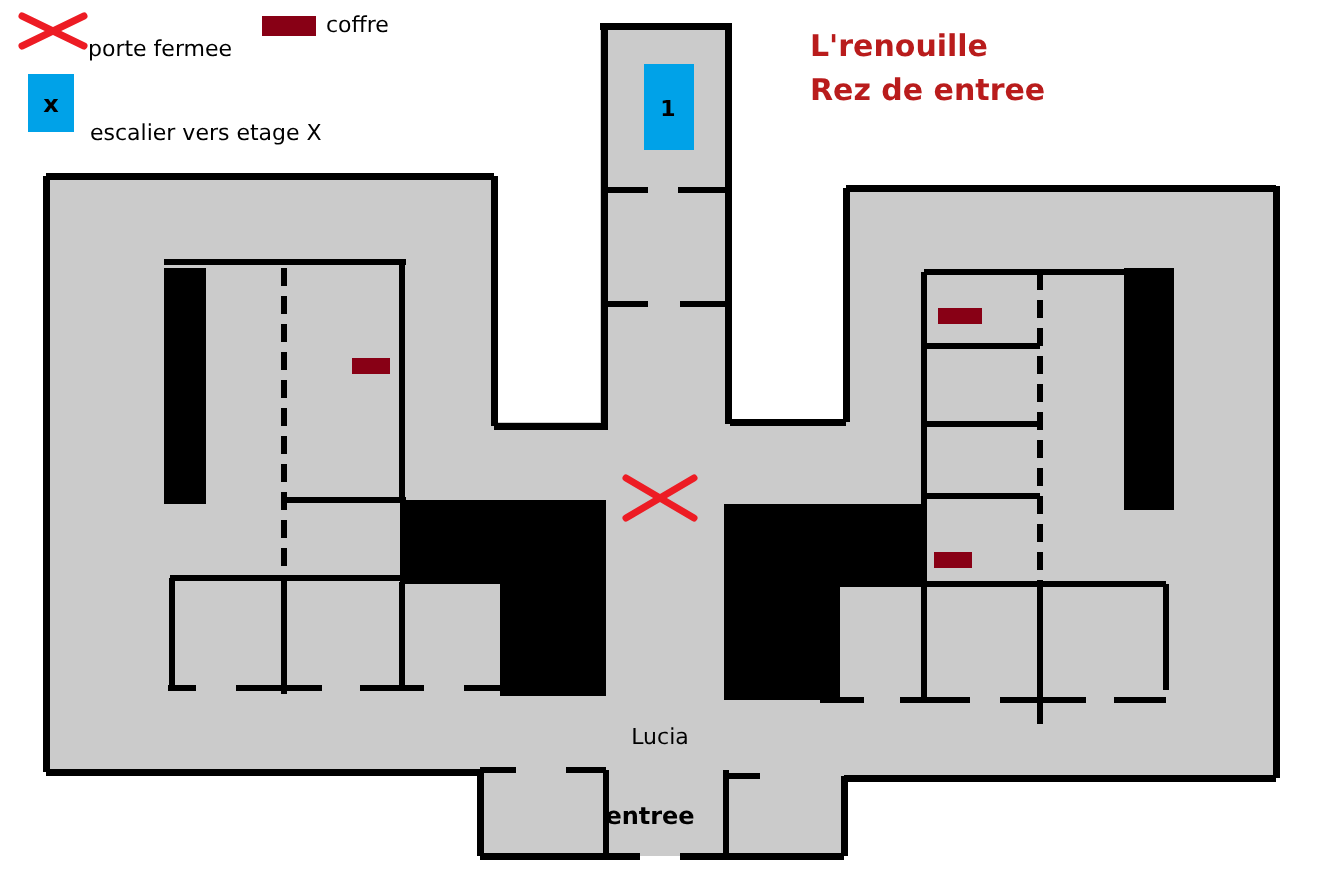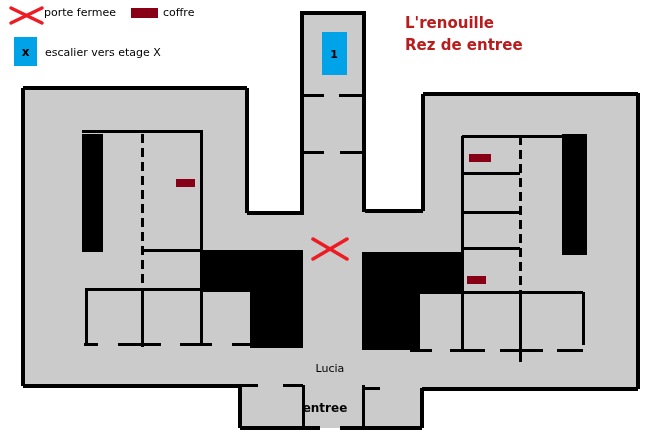--- a/index.html
+++ b/index.html
@@ -87,32 +87,32 @@
     <text x="330" y="372" text-anchor="middle" font-size="11" fill="#000000">Lucia</text>
     <text x="325" y="412" text-anchor="middle" font-size="12" font-weight="bold" fill="#000000">entree</text>
   </svg>
 
   <div>
 
     <svg class="legend-icon" style="left:8px;top:3px;" width="38" height="24">
       <line x1="3" y1="5" x2="34" y2="20" stroke-width="3.5" stroke-linecap="round" stroke="#ed1c24"></line>
       <line x1="3" y1="20" x2="34" y2="5" stroke-width="3.5" stroke-linecap="round" stroke="#ed1c24"></line>
     </svg>
-    <span class="legend-label" style="left:44px;top:6px;">porte fermee</span>
+    <span class="legend-label" style="left:44px;top:18px;">porte fermee</span>
 
     <svg class="legend-icon" style="left:131px;top:8px;" width="27" height="10">
       <rect x="0" y="0" width="27" height="10" fill="#880015"></rect>
     </svg>
     <span class="legend-label" style="left:163px;top:6px;">coffre</span>
 
     <svg class="legend-icon" style="left:14px;top:37px;" width="23" height="29">
       <rect x="0" y="0" width="23" height="29" fill="#00a2e8"></rect>
       <text x="11.5" y="19" text-anchor="middle" font-size="12" font-weight="bold" fill="#000000">x</text>
     </svg>
-    <span class="legend-label" style="left:45px;top:46px;">escalier vers etage X</span>
+    <span class="legend-label" style="left:45px;top:60px;">escalier vers etage X</span>
   </div>
 
   <div class="title-block">
     <div>L'renouille</div>
     <div>Rez de entree</div>
   </div>
 
 </div>
 
 </body></html>

